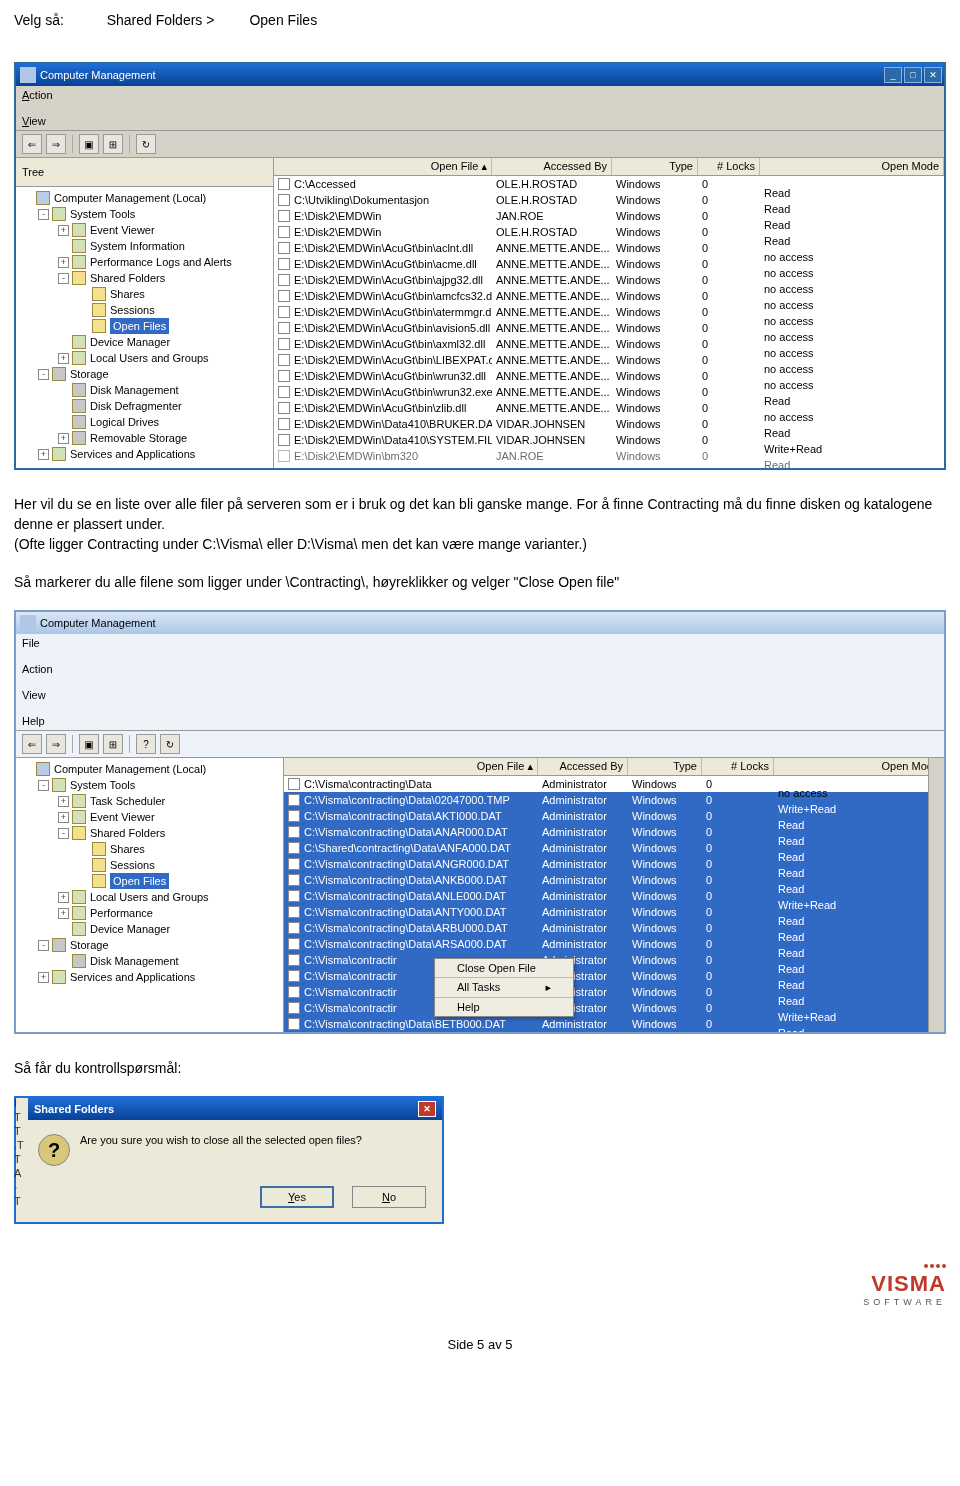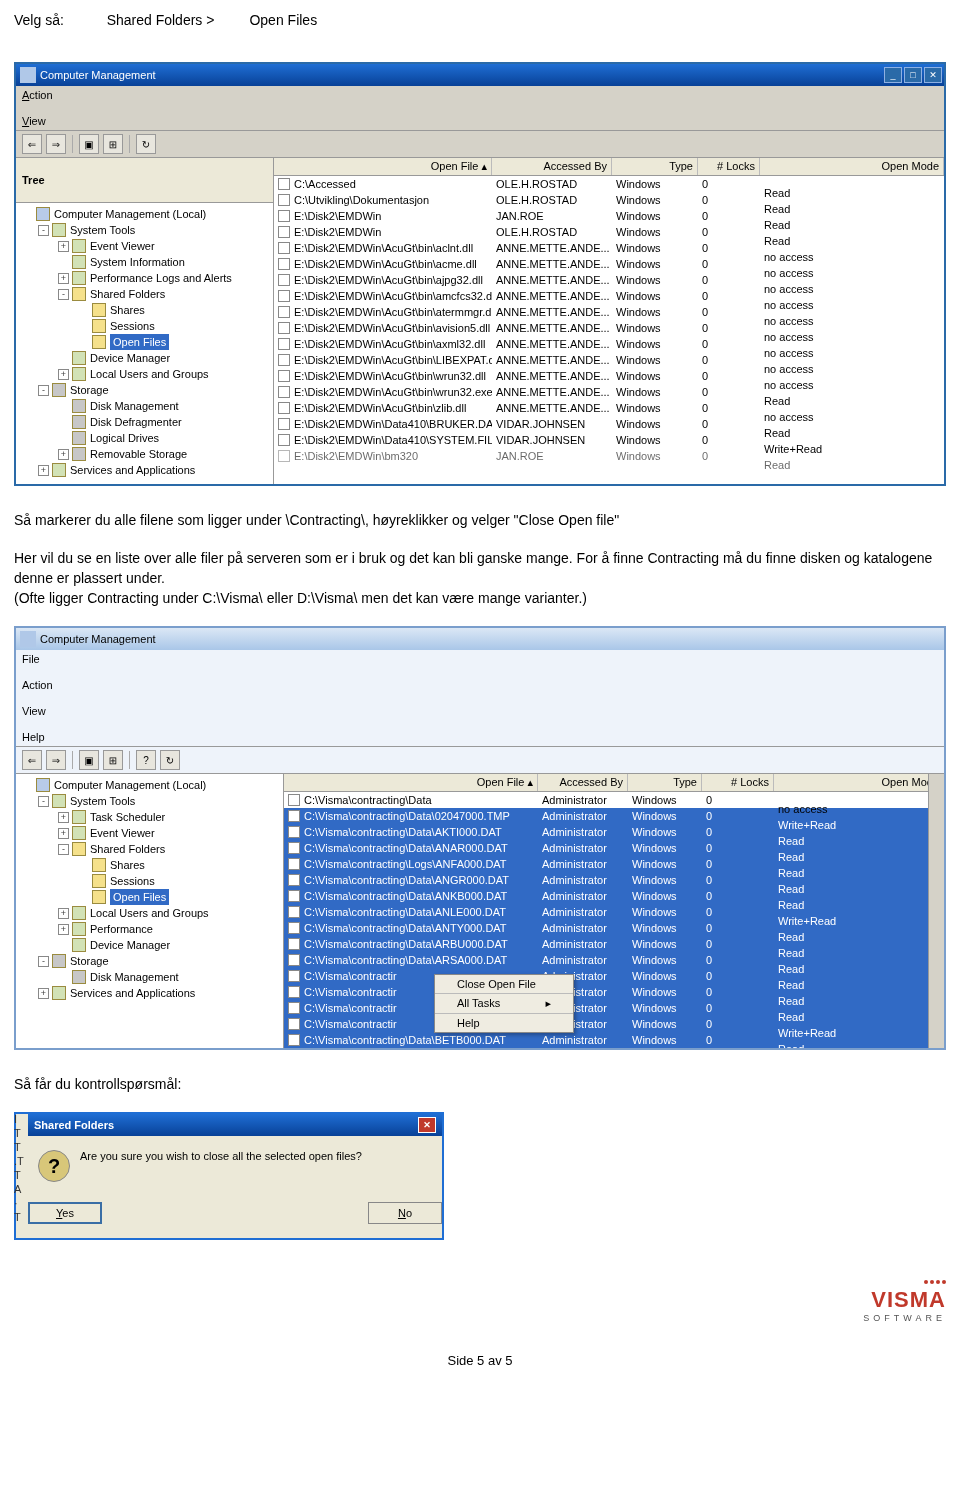--- a/index.html
+++ b/index.html
@@ -13,21 +13,21 @@
   .title-btns { margin-left: auto; display: flex; }
   .title-btn { width: 18px; height: 16px; background: #2a6aa8; border: 1px solid #8db0e3; color: #fff; margin-right: 2px; font-size: 9px; display: flex; align-items: center; justify-content: center; }
   .menu-bar { background: #d5d2c8; border-bottom: 1px solid #999; font-size: 11px; padding: 3px 6px; display: flex; gap: 14px; flex-direction: column; }
   .menu-item { cursor: pointer; }
   .toolbar { background: #d5d2c8; border-bottom: 1px solid #999; padding: 3px 6px; display: flex; gap: 4px; align-items: center; }
   .tb-btn { width: 20px; height: 20px; border: 1px solid #999; background: #e8e6de; font-size: 10px; display: flex; align-items: center; justify-content: center; }
   .tb-sep { width: 1px; height: 18px; background: #aaa; margin: 0 2px; }
   .panes { display: flex; background: #fff; }
   .tree-pane { width: 258px; border-right: 1px solid #999; }
   .tree-header, .list-header { background: #ece9d8; border-bottom: 1px solid #999; font-size: 11px; display: flex; }
-  .tree-header { padding: 16px 6px; font-weight: bold; }
+  .tree-header { padding: 8px 6px; }
   .tree-body { font-size: 11px; padding: 3px 2px 6px 2px; line-height: 16px; background: #fff; }
   .tree-row { display: flex; align-items: center; white-space: nowrap; }
   .tree-indent-0 { padding-left: 4px; }
   .tree-indent-1 { padding-left: 20px; }
   .tree-indent-2 { padding-left: 40px; }
   .exp { width: 11px; height: 11px; border: 1px solid #888; margin-right: 3px; font-size: 9px; line-height: 9px; text-align: center; color: #444; }
   .exp-none { width: 11px; height: 11px; margin-right: 3px; }
   .node-icon { width: 14px; height: 14px; margin-right: 4px; background: #d8c779; border: 1px solid #9a8b3f; }
   .node-icon.comp { background: #b8cbe8; }
   .node-icon.tool { background: #d2e2b6; }
@@ -61,21 +61,21 @@
   .cell-mode { flex: 1; margin-top: 17px; }
   .para { font-size: 14px; line-height: 20px; margin-bottom: 18px; }
   .ctx-menu { position: absolute; background: #efece1; border: 1px solid #888; font-size: 11px; width: 140px; box-shadow: 2px 2px 4px rgba(0,0,0,.3); }
   .ctx-item { padding: 3px 22px; display: flex; justify-content: space-between; }
   .ctx-item.sep { border-top: 1px solid #bbb; }
   .dialog { border: 2px solid #1f6ed4; width: 430px; background: #ece9d8; margin-bottom: 18px; }
   .dlg-title { background: linear-gradient(180deg, #1f6ed4 0%, #084197 100%); color: #fff; height: 22px; display: flex; align-items: center; padding: 0 6px; font-size: 11px; font-weight: bold; }
   .dlg-close { margin-left: auto; width: 18px; height: 16px; background: #c0392b; color: #fff; border: 1px solid #fff; display: flex; align-items: center; justify-content: center; font-size: 9px; }
   .dlg-body { padding: 14px 10px; display: flex; align-items: flex-start; gap: 10px; font-size: 11px; }
   .dlg-icon { width: 32px; height: 32px; border-radius: 50%; background: #d8c779; border: 1px solid #888; display: flex; align-items: center; justify-content: center; font-size: 20px; font-weight: bold; }
-  .dlg-btns { display: flex; justify-content: space-between; gap: 18px; padding: 6px 0 14px 0; }
+  .dlg-btns { display: flex; justify-content: flex-end; gap: 18px; padding: 6px 16px 14px 0; }
   .dlg-btn { width: 74px; height: 22px; border: 1px solid #888; background: #ece9d8; font-size: 11px; }
   .dlg-btn.def { border: 2px solid #3a6ea5; }
   .side-text { font-size: 11px; letter-spacing: 0px; color: #333; }
   .logo-block { float: right; margin-top: 0px; text-align: right; }
   .logo-visma { font-weight: bold; font-size: 22px; color: #c0392b; letter-spacing: 1px; }
   .logo-dots { display: inline-flex; gap: 2px; }
   .logo-dots span { width: 4px; height: 4px; border-radius: 50%; background: #c0392b; }
   .logo-soft { font-size: 9px; letter-spacing: 4px; color: #555; }
   .footer { text-align: center; font-size: 13px; clear: both; padding-top: 30px; }
   .scroll-thumb { position: absolute; right: 0; width: 16px; background: #d5d2c8; border-left: 1px solid #999; }
@@ -398,25 +398,25 @@
               <div class="cell cell-user">JAN.ROE</div>
               <div class="cell cell-type">Windows</div>
               <div class="cell cell-locks">0</div>
               <div class="cell cell-mode">Read</div>
             </div>
           </div>
       </div>
     </div>
   </div>
 
-  <div class="para">Så markerer du alle filene som ligger under \Contracting\, høyreklikker og velger "Close Open file"</div>
   <div class="para">
     <span>Her vil du se en liste over alle filer på serveren som er i bruk og det kan bli ganske mange. For å finne Contracting må du finne disken og katalogene denne er plassert under.</span><br>
     <span>(Ofte ligger Contracting under C:\Visma\ eller D:\Visma\ men det kan være mange varianter.)</span>
   </div>
+  <div class="para">Så markerer du alle filene som ligger under \Contracting\, høyreklikker og velger "Close Open file"</div>
 
   <div class="win-window pane2-wrap" style="border-color:#7a9ecc">
     <div class="title-bar" style="background:linear-gradient(180deg,#dbe7f5,#a9c6e8);color:#000">
       <span class="icon"></span>
       <span>Computer Management</span>
     </div>
     <div class="menu-bar" style="background:#eef3fa">
       <span class="menu-item">File</span>
       <span class="menu-item">Action</span>
       <span class="menu-item">View</span>
@@ -552,21 +552,21 @@
                 <span>C:\Visma\contracting\Data\ANAR000.DAT</span>
               </div>
               <div class="cell cell-user-w">Administrator</div>
               <div class="cell cell-type-w">Windows</div>
               <div class="cell cell-locks-w">0</div>
               <div class="cell cell-mode">Read</div>
             </div>
             <div class="list-row sel">
               <div class="cell cell-file-w">
                 <span class="file-icon"></span>
-                <span>C:\Visma\contracting\Logs\ANFA000.DAT</span>
+                <span>C:\Shared\contracting\Data\ANFA000.DAT</span>
               </div>
               <div class="cell cell-user-w">Administrator</div>
               <div class="cell cell-type-w">Windows</div>
               <div class="cell cell-locks-w">0</div>
               <div class="cell cell-mode">Read</div>
             </div>
             <div class="list-row sel">
               <div class="cell cell-file-w">
                 <span class="file-icon"></span>
                 <span>C:\Visma\contracting\Data\ANGR000.DAT</span>

